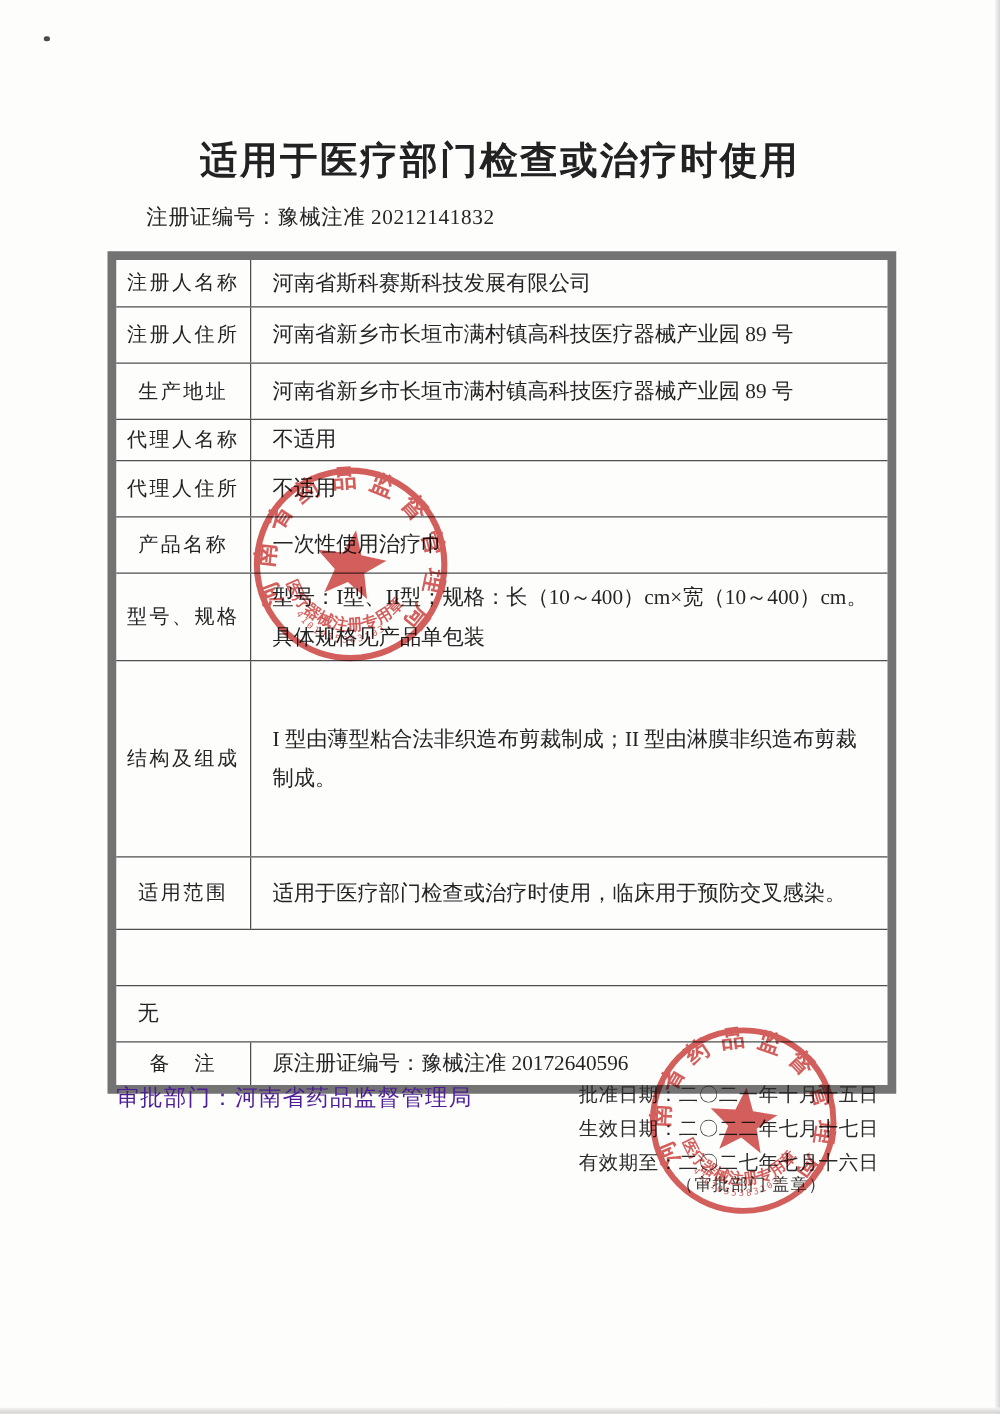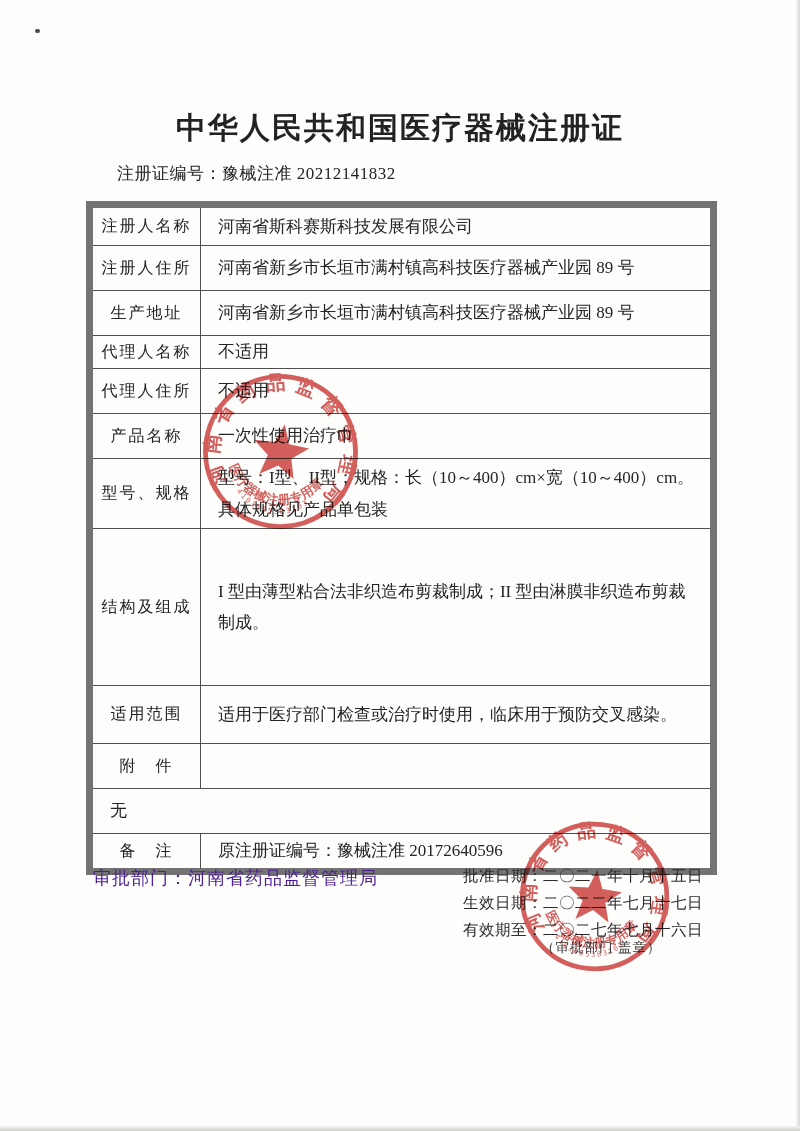--- a/index.html
+++ b/index.html
@@ -45,21 +45,21 @@
   .edge-bottom{position:absolute;left:0;bottom:0;width:800px;height:5px;
     background:linear-gradient(#f7f6f4,#cfcecb);}
   .edge-right{position:absolute;right:0;top:0;width:4px;height:1131px;
     background:linear-gradient(to right,#f7f6f4,#d8d7d4);}
 </style>
 </head>
 <body>
 
 <div class="speck"></div>
 
-<div class="title">中华人民共和国医疗器械注册证</div>
+<div class="title">适用于医疗部门检查或治疗时使用</div>
 
 <div class="cert-no">
   <span>注册证编号：</span><span>豫械注准 20212141832</span>
 </div>
 
 <div class="cert-table">
   <div class="row" style="height:38px;">
     <div class="cell-label">注册人名称</div>
     <div class="cell-value">河南省斯科赛斯科技发展有限公司</div>
   </div>
@@ -89,21 +89,20 @@
   </div>
   <div class="row" style="height:157px;">
     <div class="cell-label">结构及组成</div>
     <div class="cell-value" style="align-items:center;">I 型由薄型粘合法非织造布剪裁制成；II 型由淋膜非织造布剪裁制成。</div>
   </div>
   <div class="row" style="height:58px;">
     <div class="cell-label">适用范围</div>
     <div class="cell-value">适用于医疗部门检查或治疗时使用，临床用于预防交叉感染。</div>
   </div>
   <div class="row" style="height:45px;">
-    <div class="cell-label">附　件</div>
   </div>
   <div class="row" style="height:45px;">
     <div class="cell-value">无</div>
   </div>
   <div class="row" style="height:34px;">
     <div class="cell-label">备　注</div>
     <div class="cell-value">原注册证编号：豫械注准 20172640596</div>
   </div>
 </div>
 

